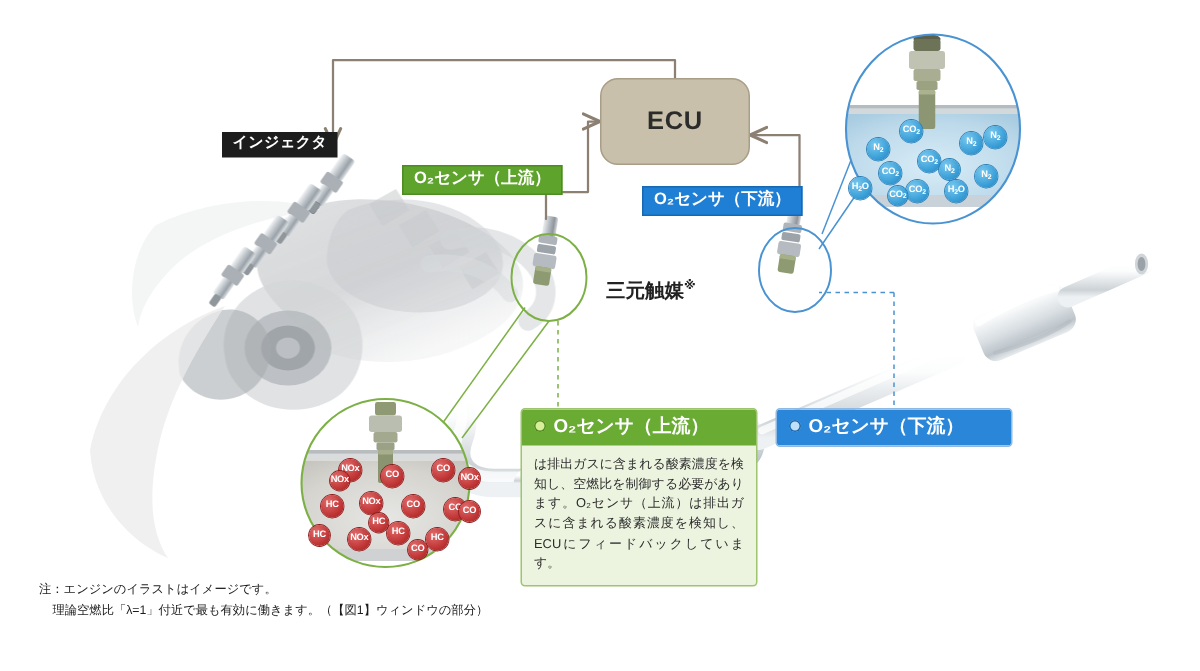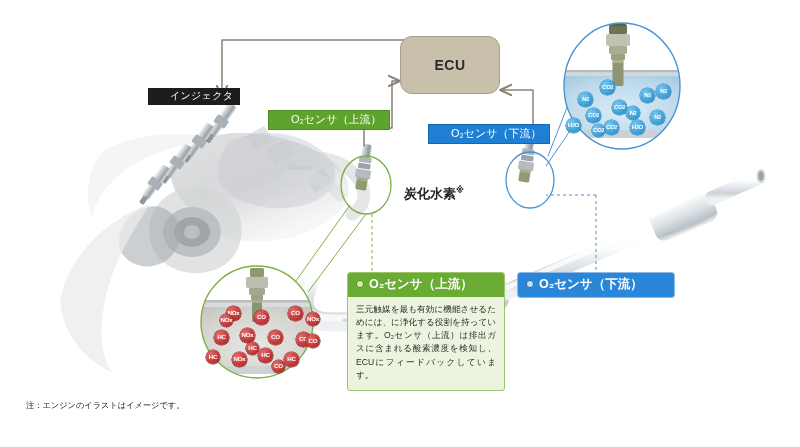--- a/index.html
+++ b/index.html
@@ -13,33 +13,33 @@
     color:#1a1a1a;
   }
   #stage{position:absolute;inset:0;width:800px;height:447px;}
   .abs{position:absolute;}
 
   
   #art{position:absolute;left:0;top:0;width:800px;height:447px;}
 
   
   .ecu-box{
-    left:400px;top:36px;width:100px;height:58px;
+    left:400px;top:52px;width:100px;height:58px;
     background:#c9c0ab;
     border:1.6px solid #a89d87;
     border-radius:12px;
     display:flex;align-items:center;justify-content:center;
-    font-size:14px;font-weight:bold;letter-spacing:.5px;color:#2b2b2b;
+    font-size:17px;font-weight:bold;letter-spacing:.5px;color:#2b2b2b;
     box-sizing:border-box;
   }
 
   
   .lbl{
-    font-size:10.5px;font-weight:normal;white-space:nowrap;
-    padding:3px 7px 4px 22px;line-height:1;
+    font-size:10.5px;font-weight:bold;white-space:nowrap;
+    padding:3px 7px 4px 7px;line-height:1;
     box-sizing:border-box;
   }
   .lbl-injector{
     left:148px;top:88px;
     background:#1d1d1d;color:#ffffff;
     font-size:10px;letter-spacing:.3px;
   }
   .lbl-green{
     left:268px;top:110px;
     background:#5ea32c;color:#ffffff;
@@ -99,21 +99,21 @@
     border:1px solid #8fb9e2;
   }
   #card-blue .card-head{background:#2a86d8;}
   #card-blue .bullet{background:#bfe0f7;box-shadow:0 0 0 1px #1a66ac inset;}
 
   
   #footnotes{
     left:26px;top:386px;width:760px;
     font-size:8.2px;line-height:1.72;color:#1c1c1c;
   }
-  #footnotes .fn{white-space:nowrap;margin-top:13px;}
+  #footnotes .fn{white-space:nowrap;}
   #footnotes .fn.indent{padding-left:9px;}
 
   
   .mol{
     position:absolute;
     display:flex;align-items:center;justify-content:center;
     border-radius:50%;
     font-size:6.2px;font-weight:bold;
     color:#ffffff;
     line-height:1;
@@ -378,21 +378,21 @@
 
   <div class="abs ecu-box">ECU</div>
 
   <div class="abs lbl lbl-injector">インジェクタ</div>
 
   <div class="abs lbl lbl-green">O₂センサ（上流）</div>
 
   <div class="abs lbl lbl-blue">O₂センサ（下流）</div>
 
   <div class="abs lbl-catalyst">
-    <span>炭化水素</span><span class="mark">※</span>
+    <span>三元触媒</span><span class="mark">※</span>
   </div>
 
   <div id="mols-left">
       <div class="mol mol-red" style="left: 226px; top: 306px; width: 15px; height: 15px;">NOx</div>
       <div class="mol mol-red" style="left: 254px; top: 310px; width: 15px; height: 15px;">CO</div>
       <div class="mol mol-red" style="left: 288px; top: 306px; width: 15px; height: 15px;">CO</div>
       <div class="mol mol-red" style="left: 306px; top: 312px; width: 14px; height: 14px;">NOx</div>
       <div class="mol mol-red" style="left: 214px; top: 330px; width: 15px; height: 15px;">HC</div>
       <div class="mol mol-red" style="left: 240px; top: 328px; width: 15px; height: 15px;">NOx</div>
       <div class="mol mol-red" style="left: 268px; top: 330px; width: 15px; height: 15px;">CO</div>
@@ -419,27 +419,28 @@
       <div class="mol mol-blue" style="left: 650px; top: 110px; width: 15px; height: 15px;">N<sub>2</sub></div>
       <div class="mol mol-blue" style="left: 656px; top: 84px; width: 15px; height: 15px;">N<sub>2</sub></div>
       <div class="mol mol-blue" style="left: 592px; top: 124px; width: 13px; height: 13px;">CO<sub>2</sub></div>
     </div>
 
   <div class="abs card" id="card-green">
     <div class="card-head">
       <span class="bullet"></span>
       <span>O₂センサ（上流）</span>
     </div>
-    <div class="card-body">三元触媒を最も有効に機能させるためには、に浄化する役割を持っています。O₂センサ（上流）は排出ガスに含まれる酸素濃度を検知し、ECUにフィードバックしています。</div>
+    <div class="card-body">は排出ガスに含まれる酸素濃度を検知し、空燃比を制御する必要があります。O₂センサ（上流）は排出ガスに含まれる酸素濃度を検知し、ECUにフィードバックしています。</div>
   </div>
 
   <div class="abs card" id="card-blue">
     <div class="card-head">
       <span class="bullet"></span>
       <span>O₂センサ（下流）</span>
     </div>
   </div>
 
   <div class="abs" id="footnotes">
     <div class="fn">注：エンジンのイラストはイメージです。</div>
+    <div class="fn indent">理論空燃比「λ=1」付近で最も有効に働きます。（【図1】ウィンドウの部分）</div>
   </div>
 
 </div>
 
 </body></html>

